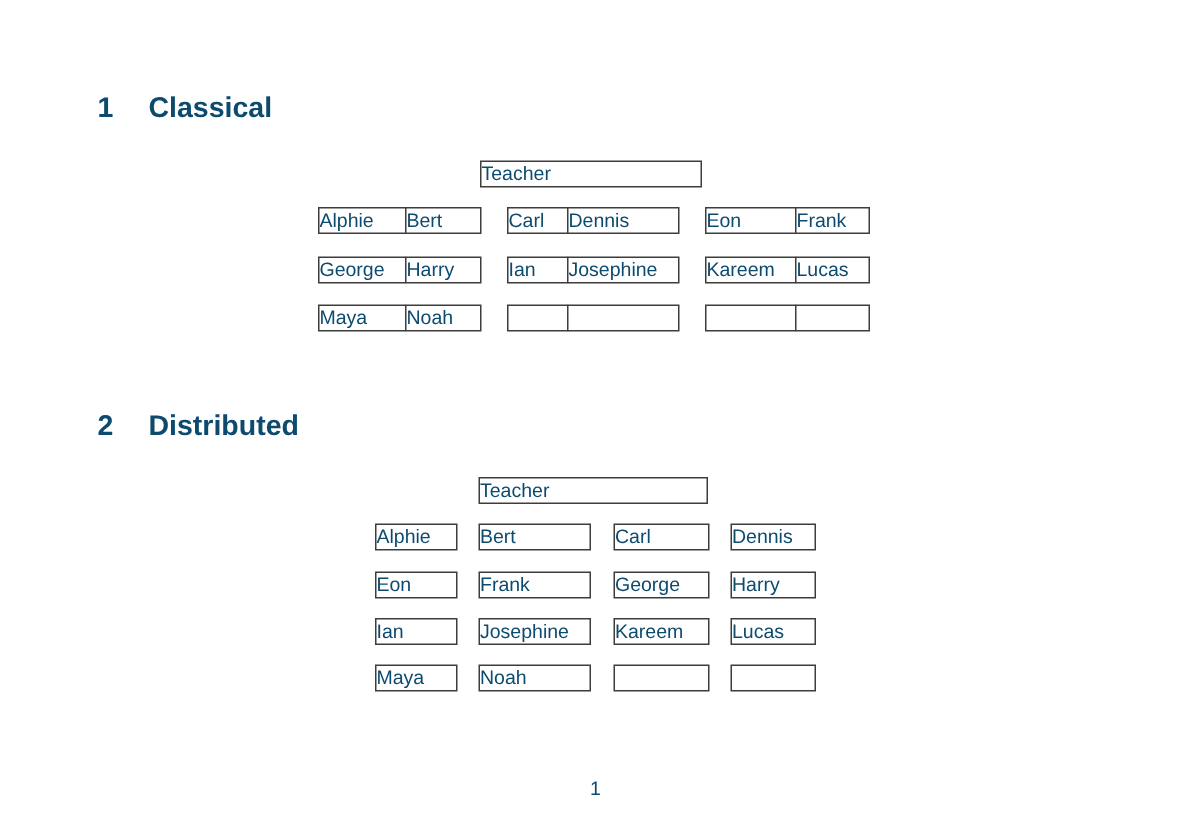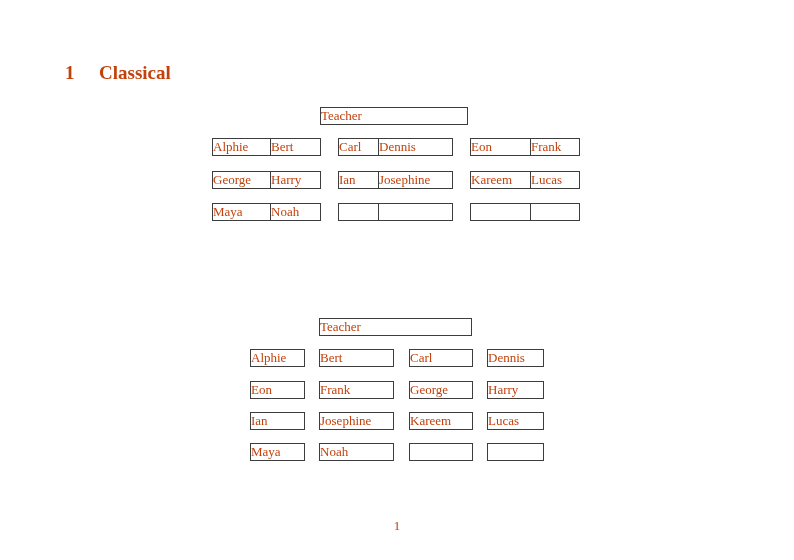--- a/index.html
+++ b/index.html
@@ -2,22 +2,22 @@
 <html><head>
 <meta charset="utf-8">
 <style>
   * { margin: 0; padding: 0; box-sizing: border-box; }
   html, body { background: #ffffff; }
   .page {
     position: relative;
     width: 794px;
     height: 560px;
     background: #ffffff;
-    font-family: Liberation Serif, serif;
-    color: #c2410c;
+    font-family: Liberation Sans, sans-serif;
+    color: #0c4a6e;
     overflow: hidden;
   }
   .heading {
     position: absolute;
     font-weight: bold;
     font-size: 19px;
     white-space: nowrap;
   }
   .heading .num { display: inline-block; min-width: 34px; }
   #heading-classical   { left: 65px; top: 62px; }
@@ -115,20 +115,23 @@
     <div class="pair">
       <div class="box p2l"></div>
       <div class="box p2r"></div>
     </div>
     <div class="pair">
       <div class="box p3l"></div>
       <div class="box p3r"></div>
     </div>
   </div>
 
+  <div class="heading" id="heading-distributed">
+    <span class="num">2</span><span>Distributed</span>
+  </div>
 
   <div class="box teacher" id="teacher-distributed">Teacher</div>
 
   <div class="drow" id="drow0">
     <div class="box d1">Alphie</div>
     <div class="box d2">Bert</div>
     <div class="box d3">Carl</div>
     <div class="box d4">Dennis</div>
   </div>
 

